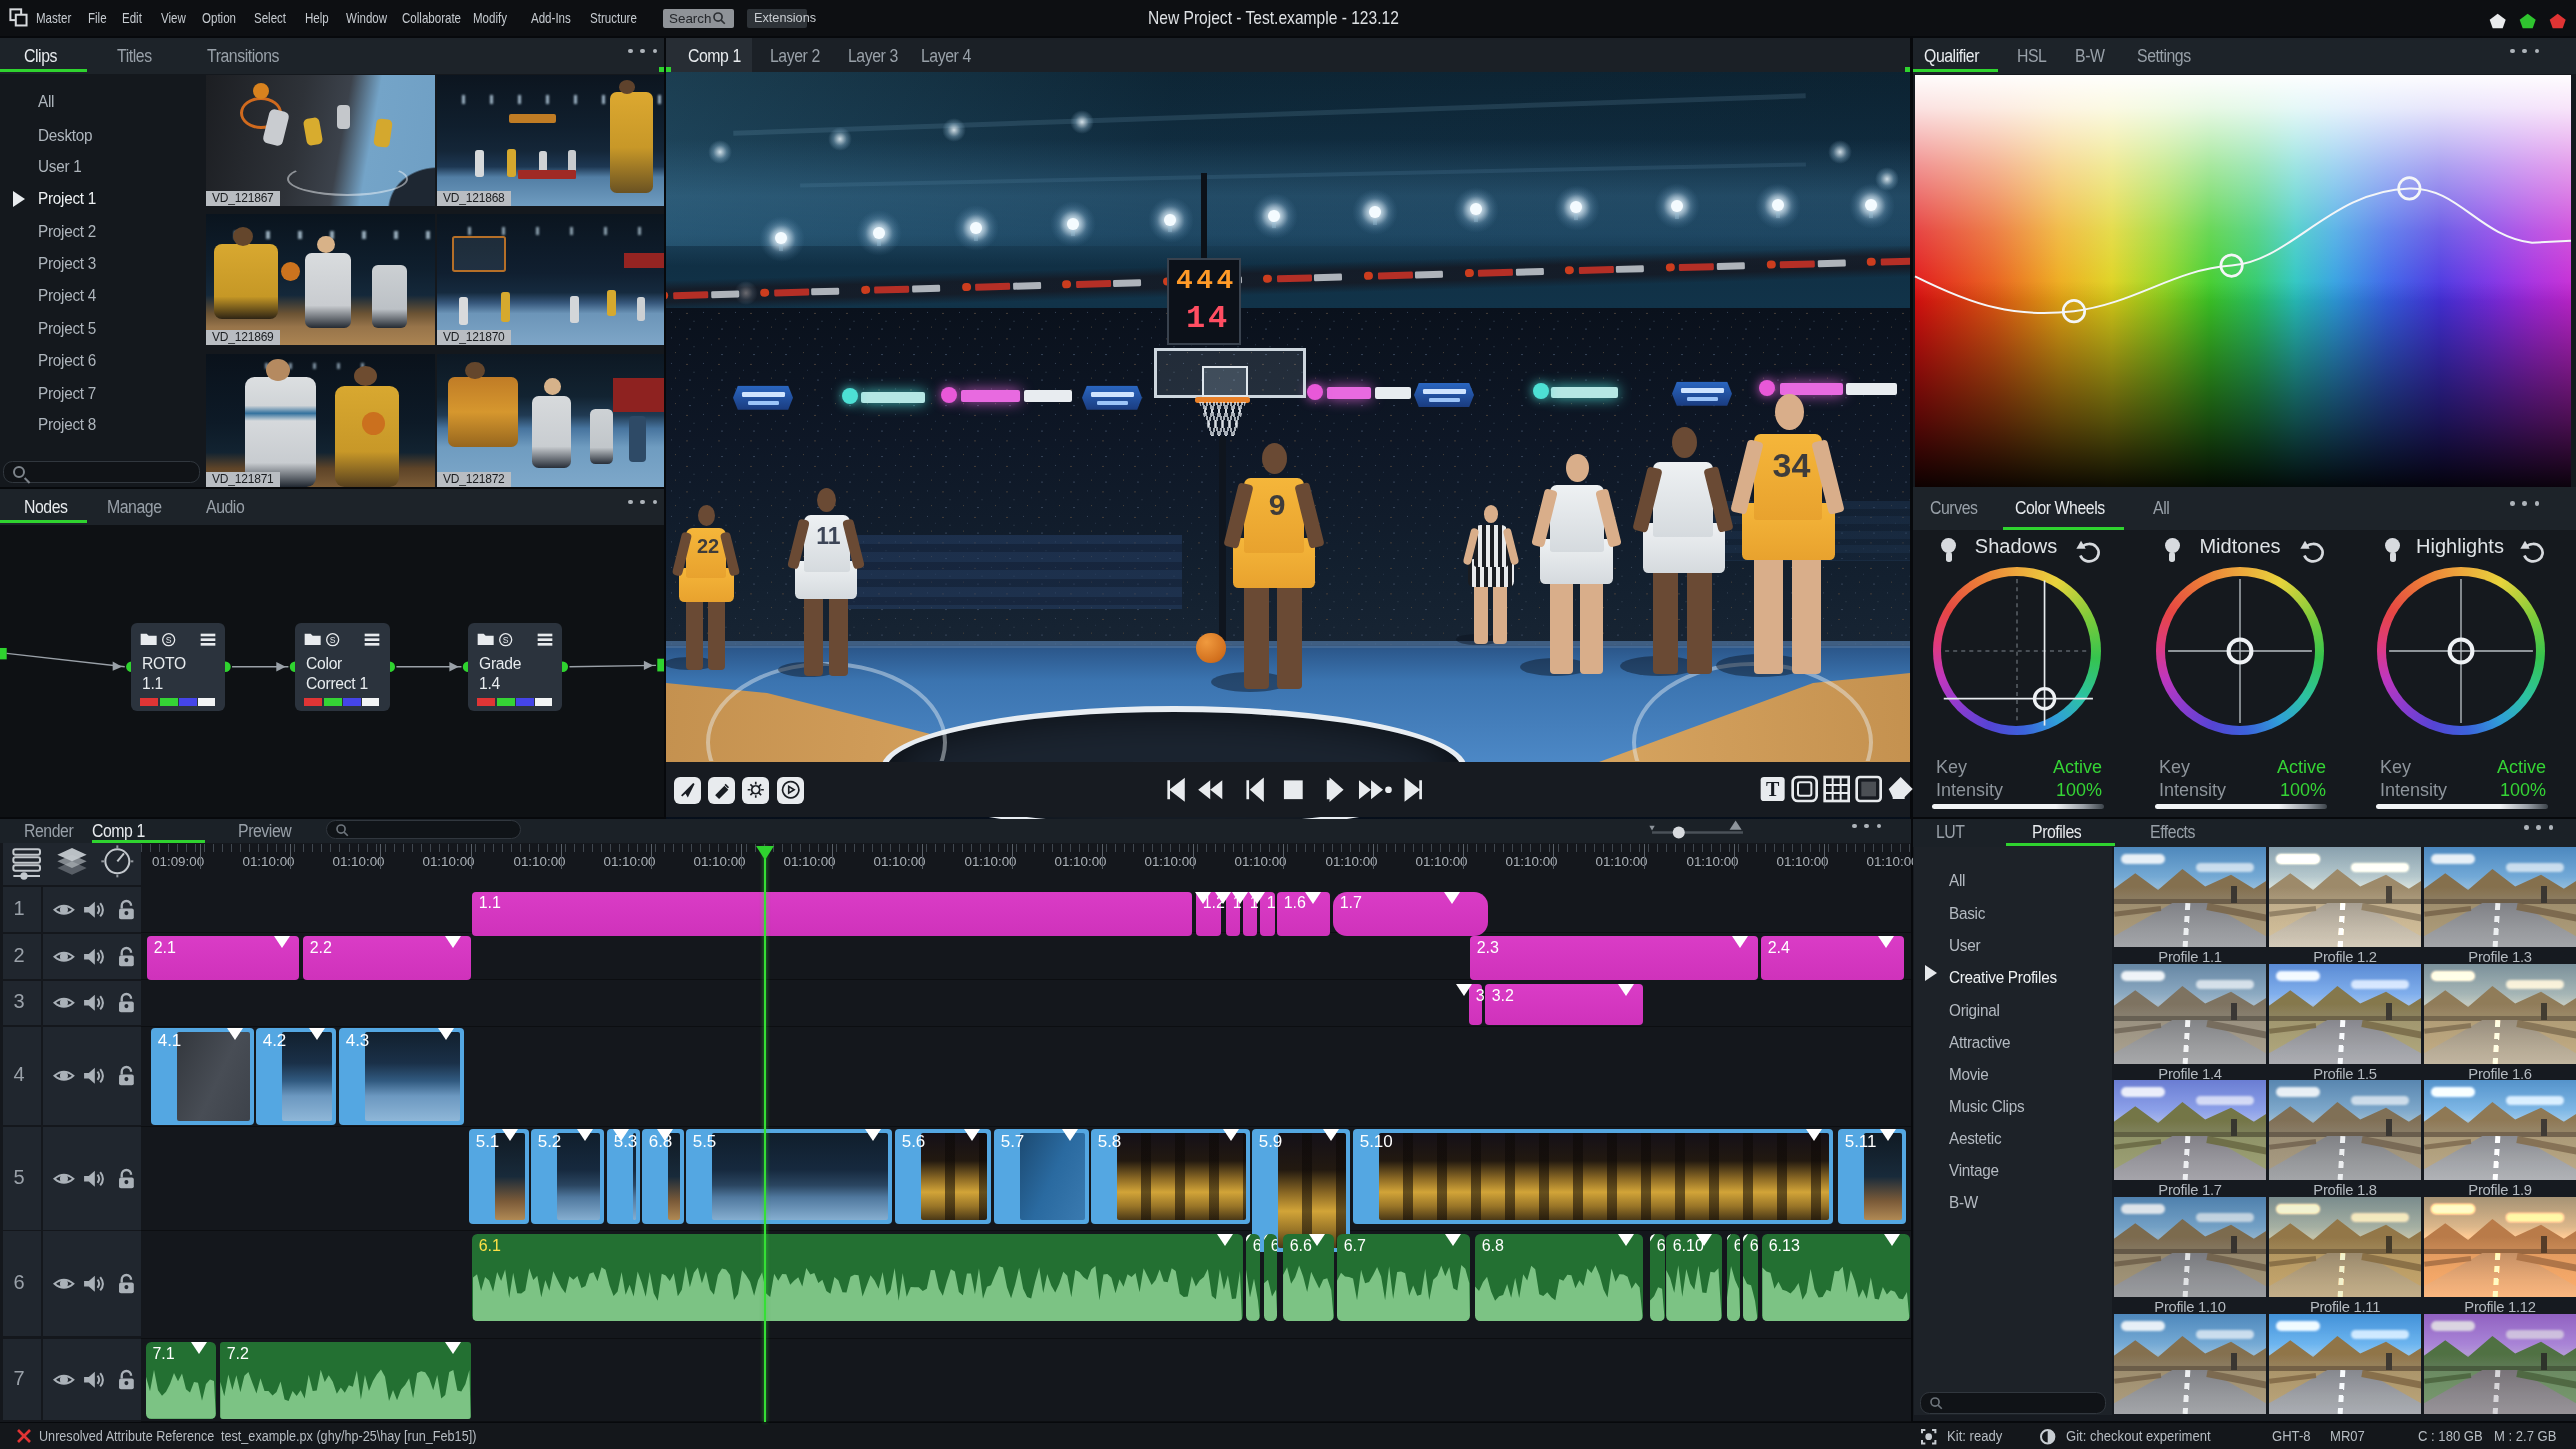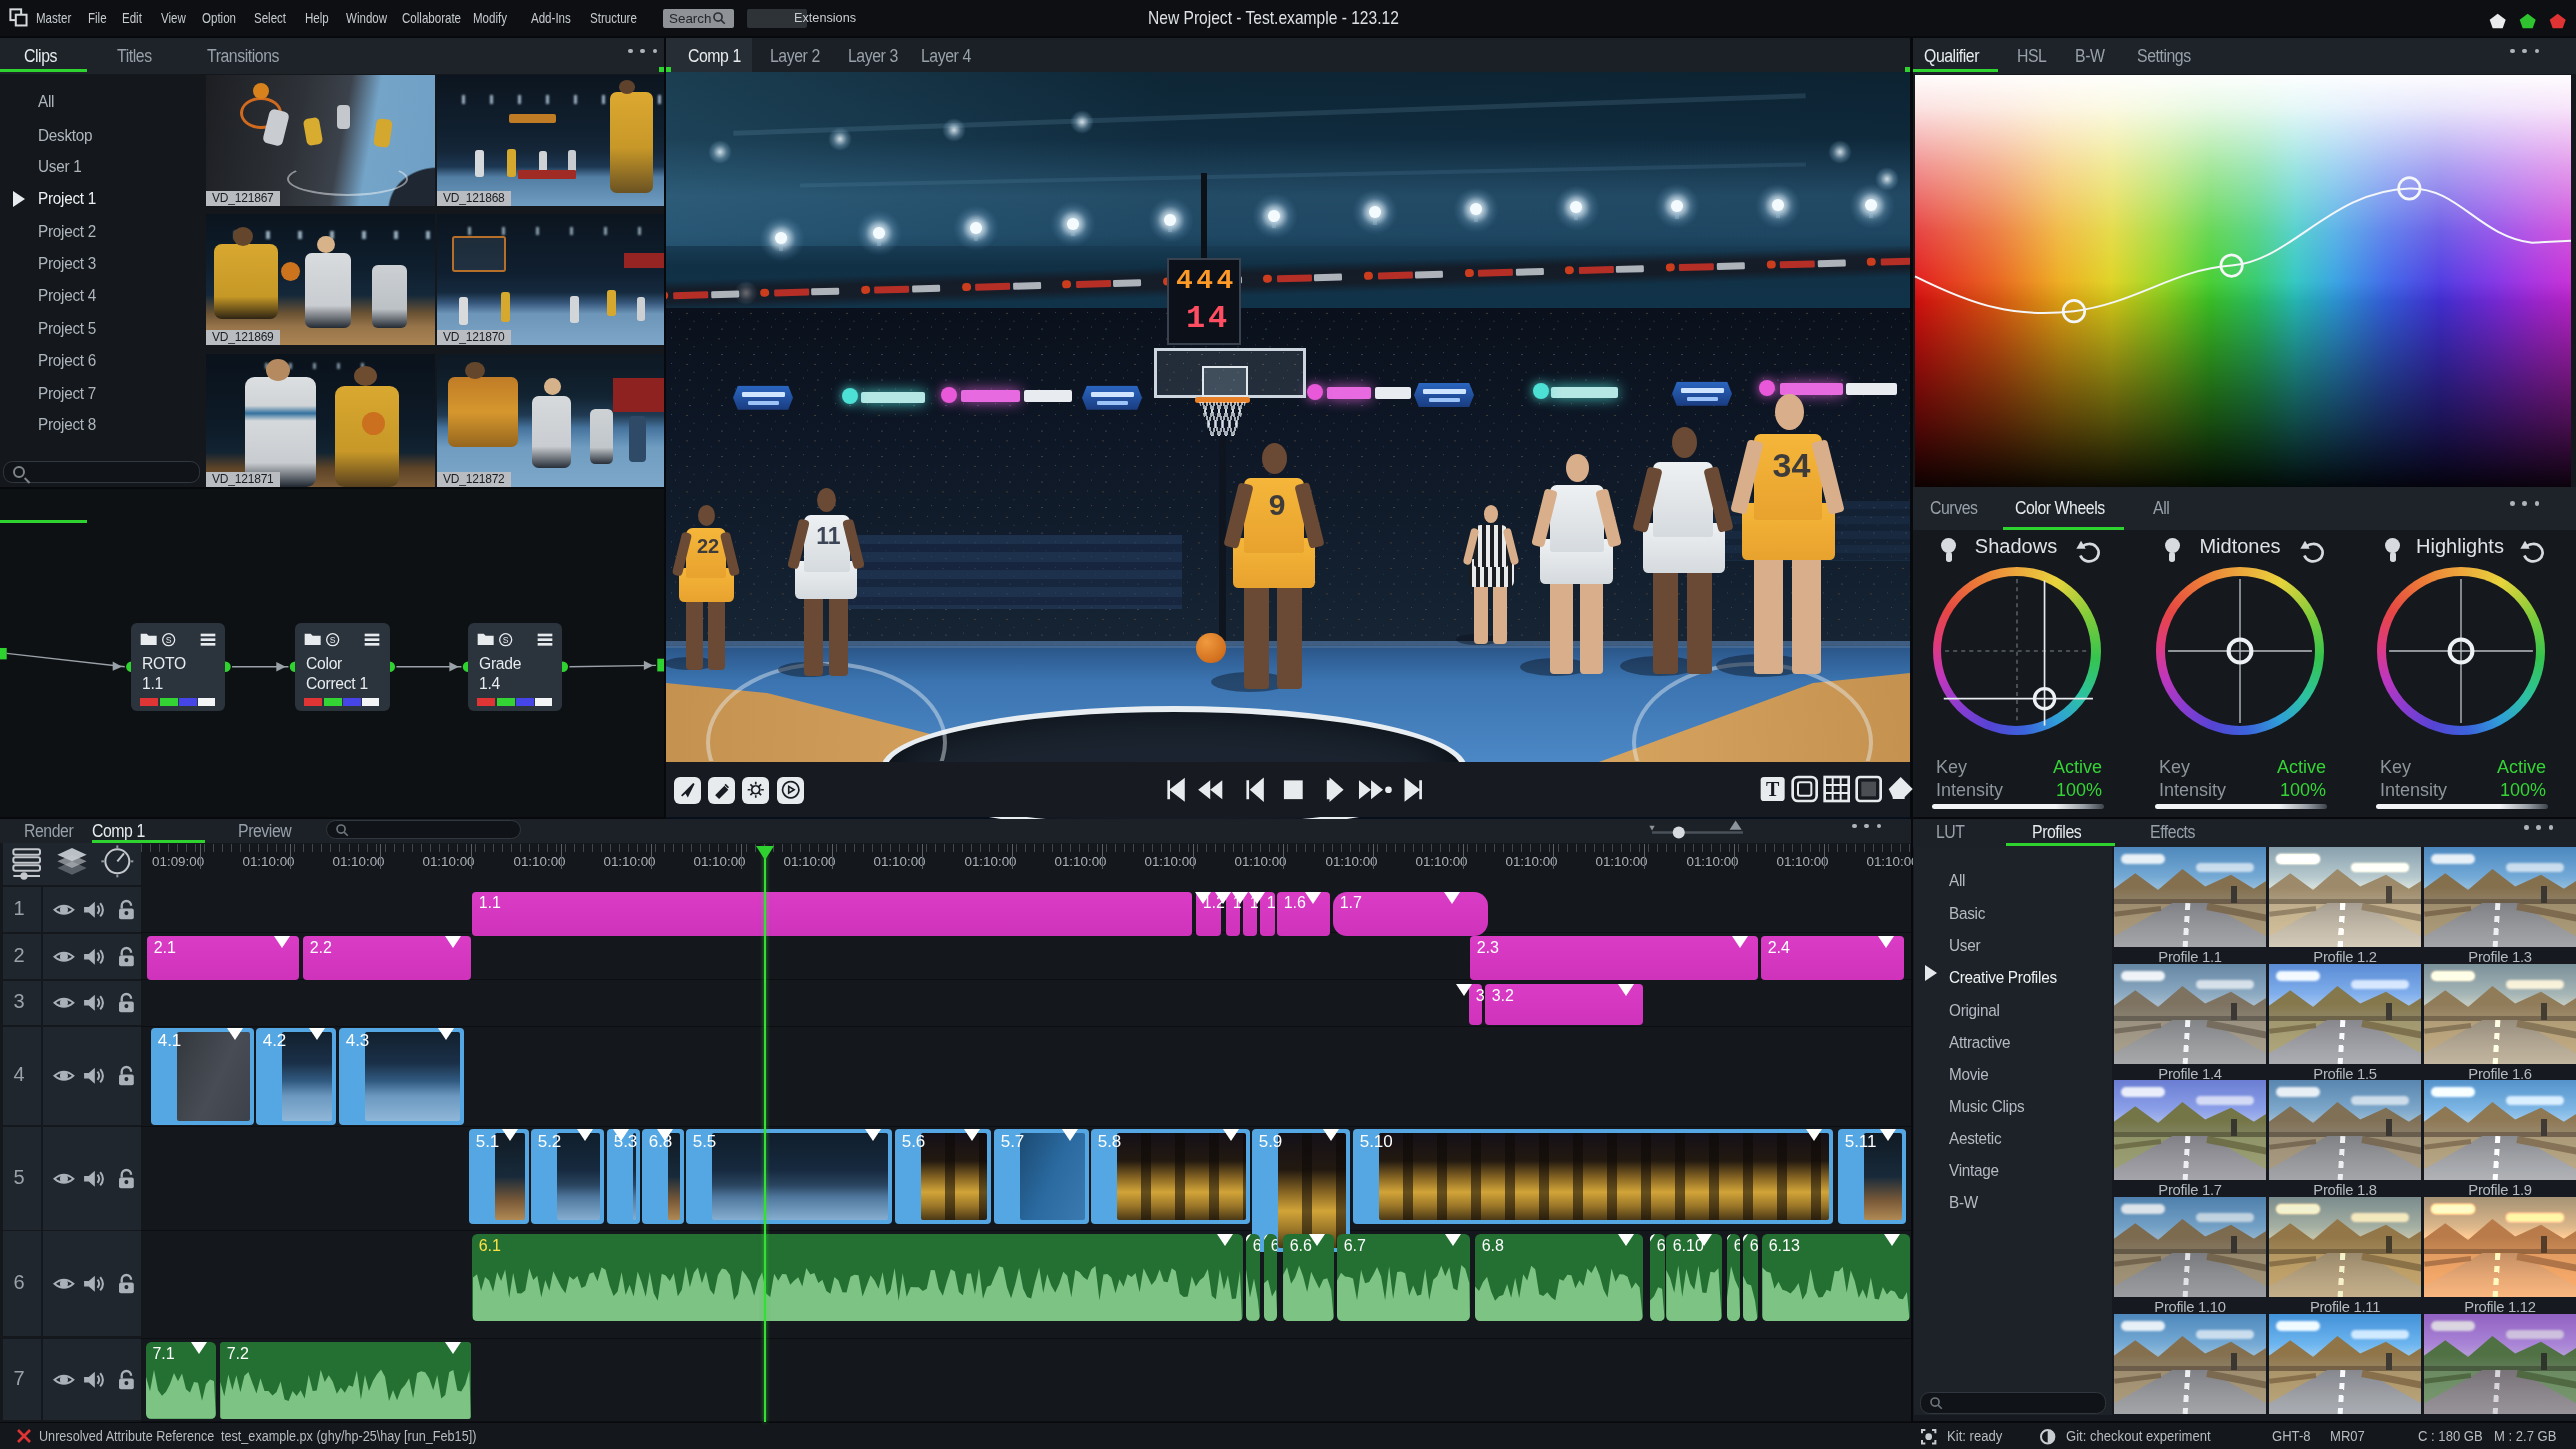--- a/index.html
+++ b/index.html
@@ -64,21 +64,21 @@
     <div class="menu-item" style="left:531px;">Add-Ins</div>
     <div class="menu-item" style="left:590px;">Structure</div>
     <div class="abs" style="left:663px;top:9.4px;width:70px;height:18px;background:#9aa0a5;border-radius:2px;opacity:0.0"></div>
     <div class="abs" style="left:663px;top:8.7px;width:71px;height:19px;background:#8f9398;border-radius:2px;"></div>
     <div class="abs" style="left:669px;top:8.7px;height:19px;line-height:19px;font-size:13.4px;color:#24272b;">Search</div>
     <svg style="left:712px;top:11.4px;" width="14.8" height="14.8" viewBox="0 0 22 22">
         <circle cx="9" cy="9" r="6" fill="none" stroke="#2c2f33" stroke-width="2.5"></circle>
         <line x1="13.5" y1="13.5" x2="19" y2="19" stroke="#2c2f33" stroke-width="2.5"></line>
       </svg>
     <div class="abs" style="left:747px;top:8.7px;width:60px;height:19px;background:#2e3338;border-radius:2px;"></div>
-    <div class="abs" style="left:794px;top:8.7px;height:19px;line-height:19px;font-size:12.7px;color:#c9cdd1;">Extensions</div>
+    <div class="abs" style="left:754px;top:8.7px;height:19px;line-height:19px;font-size:12.7px;color:#c9cdd1;">Extensions</div>
     <div class="title" style="left:1148px;">New Project - Test.example - 123.12</div>
     <svg style="left:2489px;top:12.7px;" width="17.4" height="16" viewBox="0 0 26 24">
         <polygon points="13,1 25,10 20.5,23 5.5,23 1,10" fill="#e9ebec"></polygon>
       </svg>
     <svg style="left:2519px;top:12.7px;" width="17.4" height="16" viewBox="0 0 26 24">
         <polygon points="13,1 25,10 20.5,23 5.5,23 1,10" fill="#2fc42f"></polygon>
       </svg>
     <svg style="left:2549px;top:12.7px;" width="17.4" height="16" viewBox="0 0 26 24">
         <polygon points="13,1 25,10 20.5,23 5.5,23 1,10" fill="#e03434"></polygon>
       </svg>
@@ -171,20 +171,26 @@
       <div class="abs" style="left:11.4px;top:23px;width:70px;height:70px;background:linear-gradient(180deg,#c07c26 0%,#d6972e 50%,#96661e 100%);border-radius:6.7px;"></div>
       <div class="abs" style="left:28px;top:8px;width:20px;height:17.4px;background:#64462c;border-radius:50%;"></div>
       <div class="abs" style="left:95px;top:42px;width:39px;height:72px;background:linear-gradient(180deg,#d7dadc 0%,#c9cdd1 70%,#272e38 100%);border-radius:6.7px;"></div>
       <div class="abs" style="left:107px;top:24px;width:17.4px;height:17px;background:#d6b28a;border-radius:50%;"></div>
       <div class="abs" style="left:153px;top:55px;width:23px;height:55px;background:linear-gradient(180deg,#ced2d5 0%,#c1c6ca 70%,#272e38 100%);border-radius:5.4px;"></div>
       <div class="abs" style="left:192px;top:62px;width:17.4px;height:46px;background:#2e4a66;border-radius:4px;"></div>
       <div class="lbl">VD_121872</div>
     </div>
   </div>
   <div class="panel" id="nodespanel" style="left:0; top:489px; width:664px; height:328px; background:#0e1114;">
+    <div class="tabbar">
+      <div class="tab active" style="left:23.5px;">Nodes</div>
+      <div class="tab" style="left:107px;">Manage</div>
+      <div class="tab" style="left:206px;">Audio</div>
+      <div class="dots" style="left:621px;"><i></i><i></i><i></i></div>
+    </div>
     <div class="underline" style="left:0;top:31px;width:87px;"></div>
     <svg style="left:0;top:0;" width="664" height="328" viewBox="0 0 990 489">
       <rect x="0" y="237" width="10" height="17" fill="#2fd32f"></rect>
       <rect x="980" y="253" width="10" height="19" fill="#2fd32f"></rect>
       <line x1="10" y1="245" x2="186" y2="265" stroke="#9aa1a8" stroke-width="2"></line>
       <polygon points="186,265 172,257 172,271" fill="#9aa1a8" transform="translate(-4 0)"></polygon>
       <line x1="346" y1="265" x2="430" y2="265" stroke="#9aa1a8" stroke-width="2"></line>
       <polygon points="430,265 416,258 416,272" fill="#9aa1a8" transform="translate(-4 0)"></polygon>
       <line x1="591" y1="265" x2="688" y2="265" stroke="#9aa1a8" stroke-width="2"></line>
       <polygon points="688,265 674,258 674,272" fill="#9aa1a8" transform="translate(-4 0)"></polygon>

